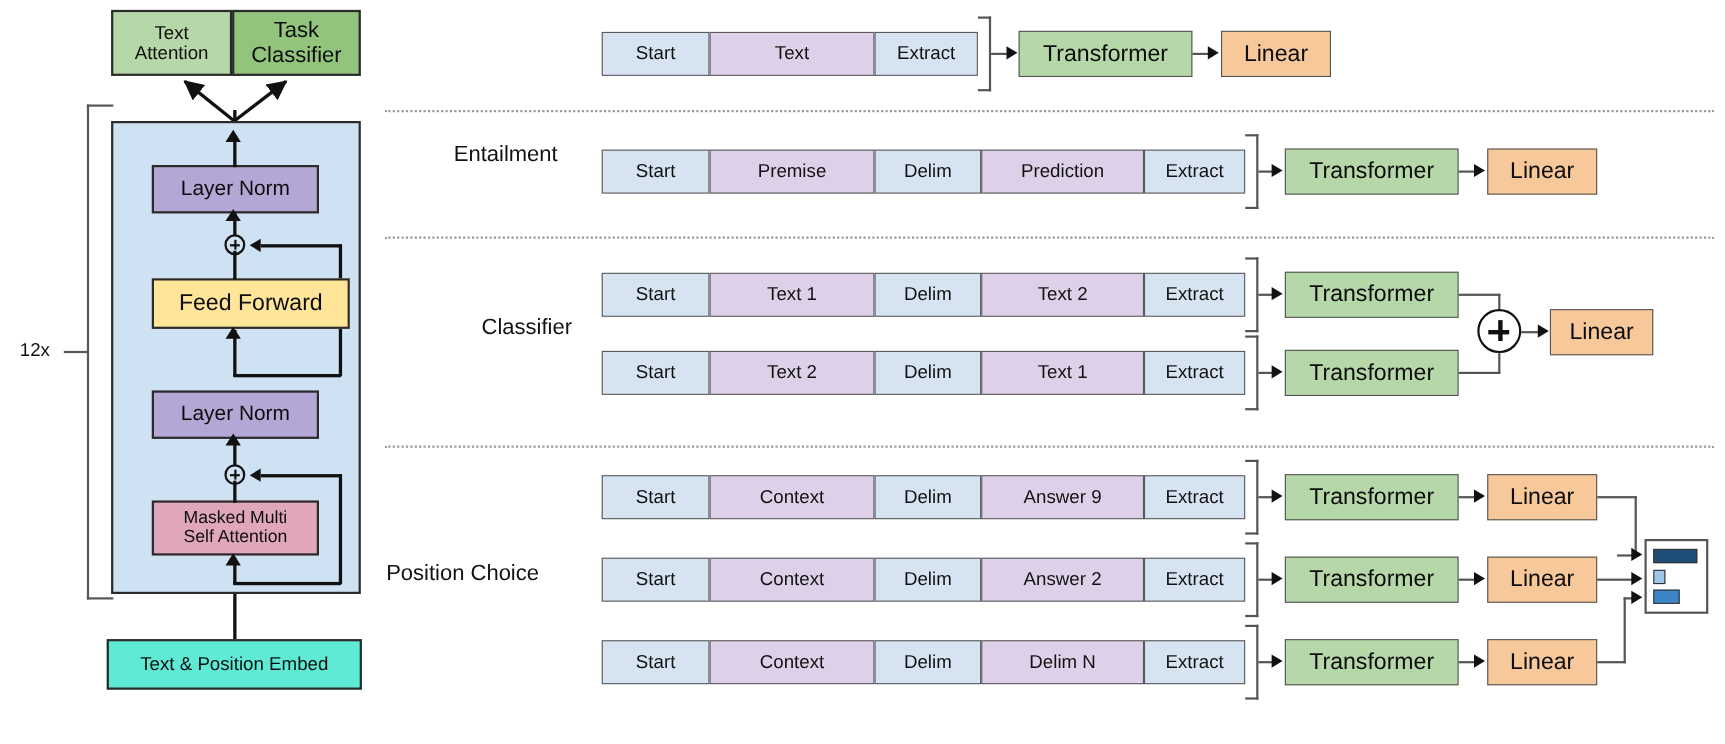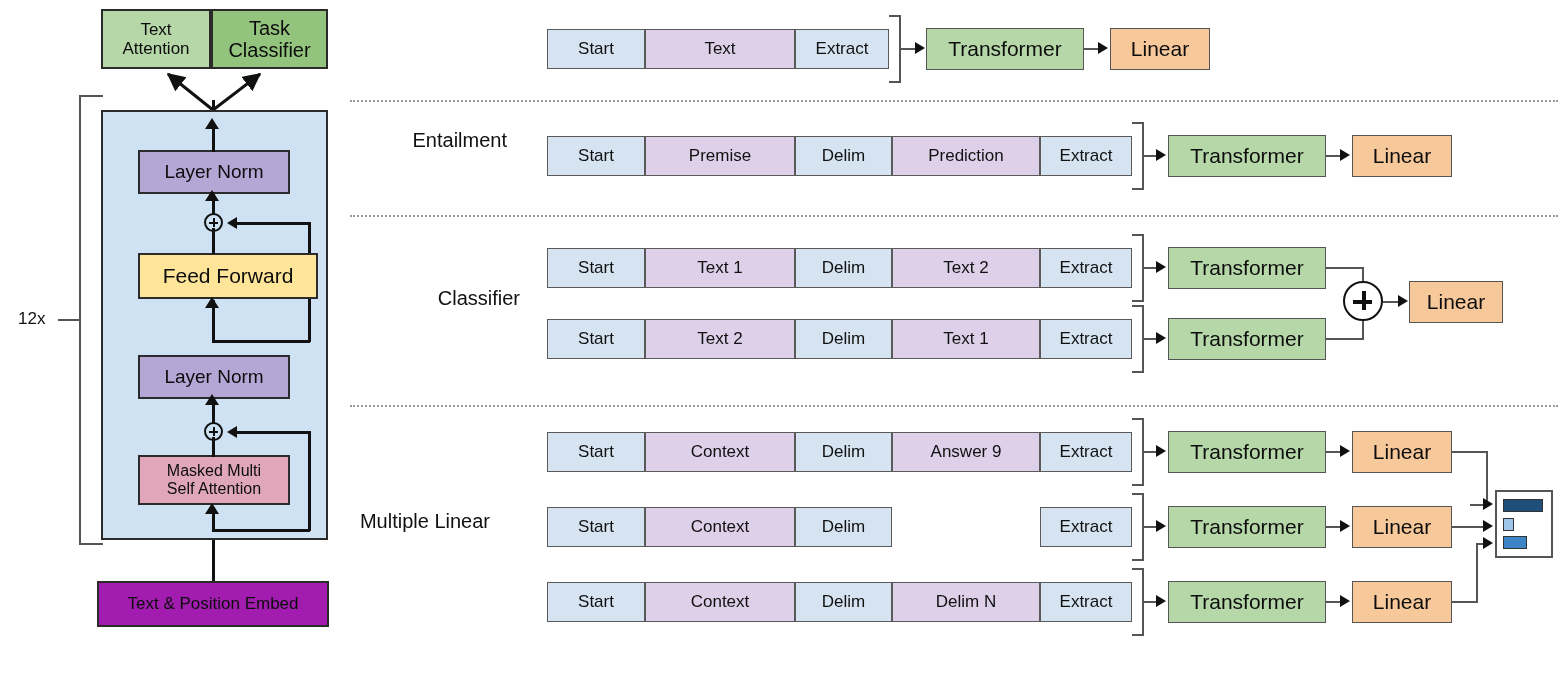--- a/index.html
+++ b/index.html
@@ -13,21 +13,21 @@
        display:flex;align-items:center;justify-content:center;
        text-align:center;line-height:1.12;color:#0d0d0d;}
   .blk.thin{border-width:1.5px;border-color:#555;}
 
   
   .c-green-l{background:#b6d7a8;}
   .c-green-d{background:#93c47d;}
   .c-purple{background:#b4a7d6;}
   .c-yellow{background:#ffe599;}
   .c-pink{background:#e0a7bb;}
-  .c-orange{background:#a21caf;}
+  .c-orange{background:#5eead4;}
   .c-seqblue{background:#d6e4f2;}
   .c-seqpurple{background:#ded0e8;}
   .c-tr{background:#b6d7a8;}
   .c-lin{background:#f6c89a;}
 
   
   #blk-text-prediction{left:101px;top:9px;width:110px;height:60px;font-size:17px;}
   #blk-task-classifier{left:211px;top:9px;width:117px;height:60px;font-size:20px;}
   #blk-decoder-body{left:101px;top:110px;width:227px;height:430px;background:#cfe2f3;}
   #blk-layer-norm-2{left:138px;top:150px;width:152px;height:44px;font-size:19px;}
@@ -231,38 +231,39 @@
   <div class="ln ln-thin ln-h" style="left:1326px;top:338px;width:38px;"></div>
   <div class="ln ln-thin ln-v" style="left:1362px;top:267px;height:14px;"></div>
   <div class="ln ln-thin ln-v" style="left:1362px;top:321px;height:18px;"></div>
 
   <div class="bigplus" style="left:1343px;top:281px;"></div>
 
   <div class="ln ln-thin ln-h" style="left:1383px;top:301px;width:18px;"></div>
   <div class="arrowright" style="left:1398px;top:295px;"></div>
   <div class="blk thin c-lin" style="left:1409px;top:281px;width:94px;height:42px;font-size:21px;">Linear</div>
 
-  <div class="rowlabel" style="left:260px;top:510px;">Multiple Linear</div>
+  <div class="rowlabel" style="left:260px;top:510px;">Position Choice</div>
 
   <div class="seqcell c-seqblue" style="left:547px;top:432px;width:98px;height:40px;">Start</div>
   <div class="seqcell c-seqpurple" style="left:645px;top:432px;width:150px;height:40px;">Context</div>
   <div class="seqcell c-seqblue" style="left:795px;top:432px;width:97px;height:40px;">Delim</div>
   <div class="seqcell c-seqpurple" style="left:892px;top:432px;width:148px;height:40px;">Answer 9</div>
   <div class="seqcell c-seqblue" style="left:1040px;top:432px;width:92px;height:40px;">Extract</div>
   <div class="bracket" style="left:1132px;top:418px;height:68px;"></div>
   <div class="ln ln-thin ln-h" style="left:1144px;top:451px;width:14px;"></div>
   <div class="arrowright" style="left:1156px;top:445px;"></div>
   <div class="blk thin c-tr" style="left:1168px;top:431px;width:158px;height:42px;font-size:21px;">Transformer</div>
   <div class="ln ln-thin ln-h" style="left:1326px;top:451px;width:16px;"></div>
   <div class="arrowright" style="left:1340px;top:445px;"></div>
   <div class="blk thin c-lin" style="left:1352px;top:431px;width:100px;height:42px;font-size:21px;">Linear</div>
 
   <div class="seqcell c-seqblue" style="left:547px;top:507px;width:98px;height:40px;">Start</div>
   <div class="seqcell c-seqpurple" style="left:645px;top:507px;width:150px;height:40px;">Context</div>
   <div class="seqcell c-seqblue" style="left:795px;top:507px;width:97px;height:40px;">Delim</div>
+  <div class="seqcell c-seqpurple" style="left:892px;top:507px;width:148px;height:40px;">Answer 2</div>
   <div class="seqcell c-seqblue" style="left:1040px;top:507px;width:92px;height:40px;">Extract</div>
   <div class="bracket" style="left:1132px;top:493px;height:68px;"></div>
   <div class="ln ln-thin ln-h" style="left:1144px;top:526px;width:14px;"></div>
   <div class="arrowright" style="left:1156px;top:520px;"></div>
   <div class="blk thin c-tr" style="left:1168px;top:506px;width:158px;height:42px;font-size:21px;">Transformer</div>
   <div class="ln ln-thin ln-h" style="left:1326px;top:526px;width:16px;"></div>
   <div class="arrowright" style="left:1340px;top:520px;"></div>
   <div class="blk thin c-lin" style="left:1352px;top:506px;width:100px;height:42px;font-size:21px;">Linear</div>
 
   <div class="seqcell c-seqblue" style="left:547px;top:582px;width:98px;height:40px;">Start</div>

